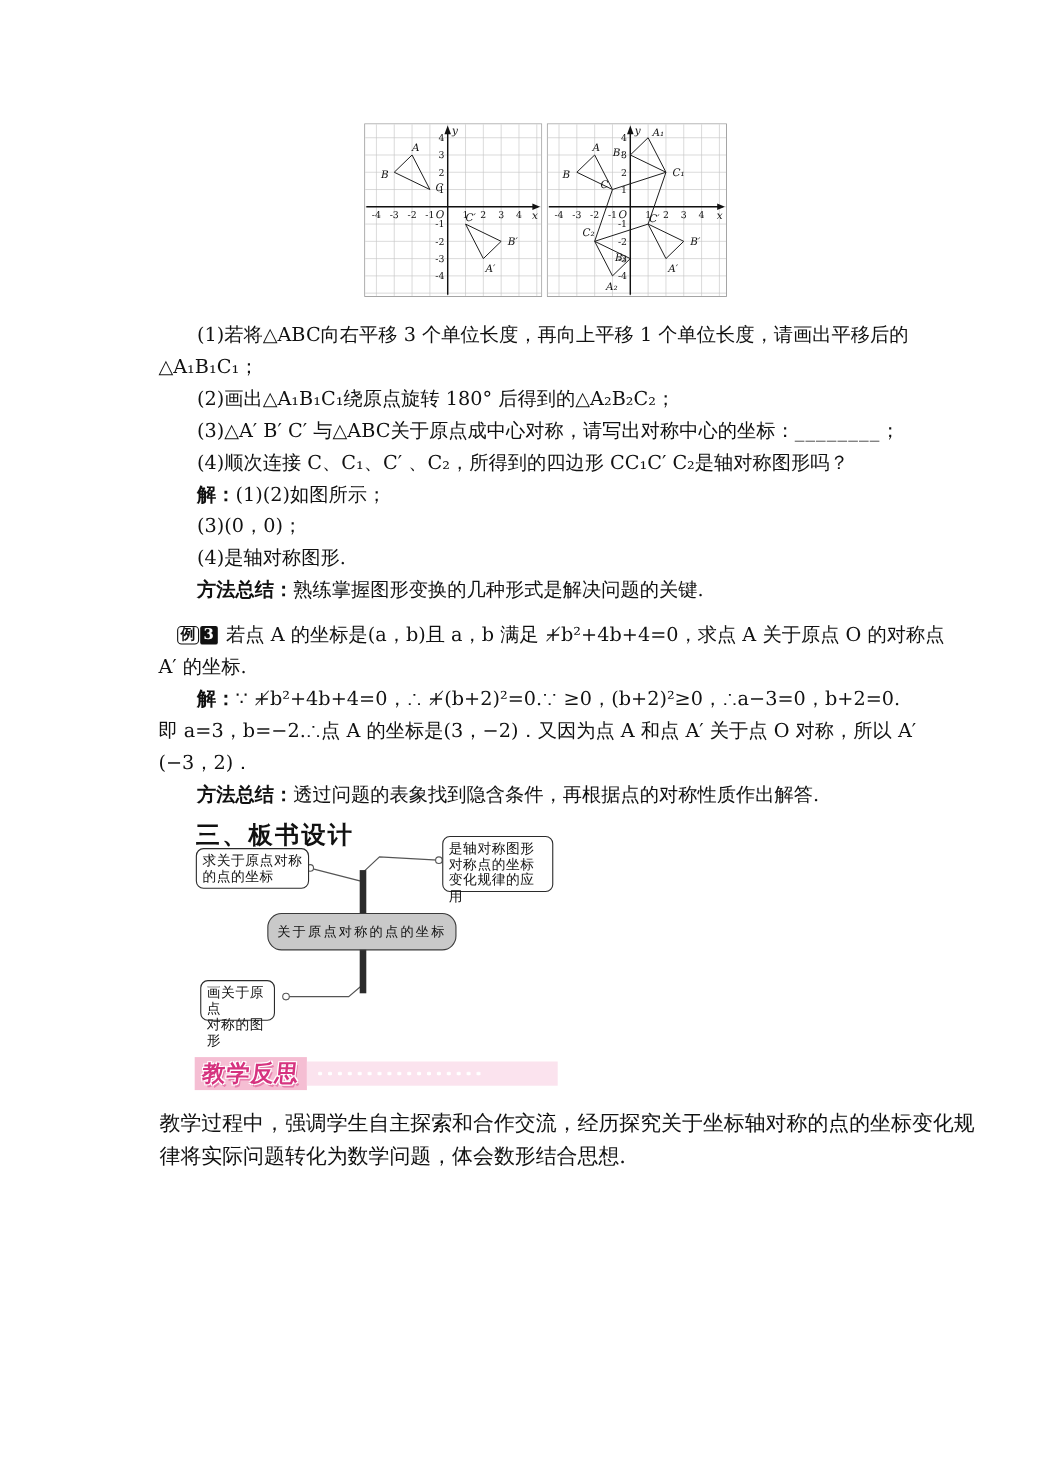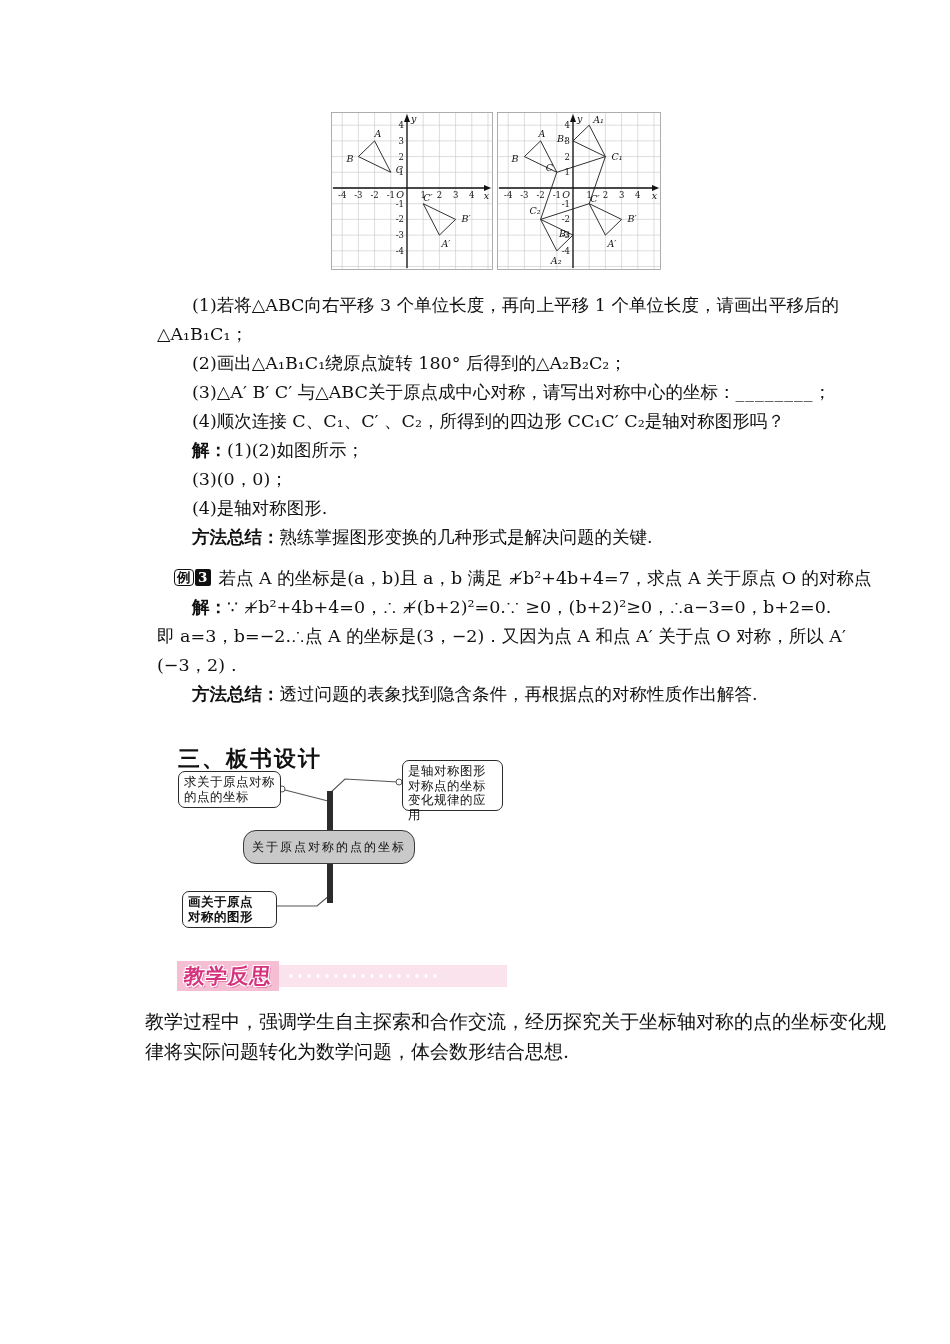--- a/index.html
+++ b/index.html
@@ -6,42 +6,42 @@
   body{
     width:950px;height:1344px;position:relative;background:#ffffff;
     font-family:"DejaVu Serif","Liberation Serif",serif;color:#111;
     overflow:hidden;
   }
   
   .fig{position:absolute;top:112px;}
   #fig-left{left:331px;}
   #fig-right{left:497px;}
   
-  .content{position:absolute;left:157px;top:291px;width:690px;}
+  .content{position:absolute;left:144px;top:291px;width:690px;}
   .line{white-space:nowrap;height:29px;line-height:29px;font-size:17.5px;}
   .ind1{padding-left:17px;}
   .ind2{padding-left:35px;}
   .gap{height:12px;}
   .b{font-weight:bold;}
   .bu{font-weight:bold;text-decoration:underline;text-underline-offset:4px;}
   .blank{letter-spacing:1px;}
   .badge-outline{display:inline-block;border:1.5px solid #111;border-radius:4px;
     font-size:13.5px;line-height:15px;padding:0 2px;font-weight:bold;vertical-align:2px;}
   .badge-solid{display:inline-block;background:#111;color:#fff;font-size:13.5px;
     line-height:16.5px;padding:0 3.5px;font-weight:bold;border-radius:2px;
     vertical-align:2px;margin-left:1px;margin-right:2px;}
   
   .board-title{position:absolute;left:178px;top:744px;font-size:22px;font-weight:bold;letter-spacing:2px;}
   .board{position:absolute;left:170px;top:760px;width:365px;height:175px;}
   .board-svg{position:absolute;left:0;top:0;}
   .bnode{position:absolute;background:#fff;border:1.3px solid #2b2b2b;border-radius:7px;
     font-size:12.5px;line-height:14.5px;padding:3px 5px;letter-spacing:0.5px;box-sizing:border-box;}
   .n1{left:8px;top:11px;width:103px;height:37px;font-family:Liberation Serif, serif;}
   .n2{left:232px;top:0px;width:101px;height:51px;}
-  .n3{left:12px;top:131px;width:95px;height:37px;font-weight:bold;}
+  .n3{left:12px;top:131px;width:68px;height:37px;}
   .bcenter{position:absolute;left:73px;top:70px;width:172px;height:34px;
     border:1.5px solid #3a3a3a;border-radius:13px;font-size:12px;letter-spacing:2px;
     display:flex;align-items:center;justify-content:center;box-sizing:border-box;}
   
   .banner{position:absolute;left:177px;top:961px;width:330px;height:30px;display:flex;align-items:center;}
   .banner-left{width:102px;height:30px;position:relative;display:flex;align-items:center;justify-content:center;}
   .banner-text{font-size:21px;font-weight:bold;transform:skewX(-6deg);letter-spacing:1px;
     text-shadow:1px 1px 0 #fff,-1px -1px 0 #fff,1px -1px 0 #fff,-1px 1px 0 #fff,2px 2px 0 rgba(214,51,127,.45);}
   .banner-right{flex:1;height:22px;position:relative;}
   .banner-dots{position:absolute;left:8px;top:0;width:152px;height:100%;
@@ -176,21 +176,22 @@
     <div class="line ind2"><span>(1)若将△ABC向右平移 3 个单位长度，再向上平移 1 个单位长度，请画出平移后的</span></div>
     <div class="line ind0"><span>△A₁B₁C₁；</span></div>
     <div class="line ind2"><span>(2)画出△A₁B₁C₁绕原点旋转 180° 后得到的△A₂B₂C₂；</span></div>
     <div class="line ind2"><span>(3)△A′ B′ C′ 与△ABC关于原点成中心对称，请写出对称中心的坐标：</span><span class="blank">________</span><span>；</span></div>
     <div class="line ind2"><span>(4)顺次连接 C、C₁、C′ 、C₂，所得到的四边形 CC₁C′ C₂是轴对称图形吗？</span></div>
     <div class="line ind2"><span class="b">解：</span><span>(1)(2)如图所示；</span></div>
     <div class="line ind2"><span>(3)(0，0)；</span></div>
     <div class="line ind2"><span>(4)是轴对称图形.</span></div>
     <div class="line ind2"><span class="b">方法总结：</span><span>熟练掌握图形变换的几种形式是解决问题的关键.</span></div>
     <div class="gap" style="height: 12px;"></div>
-    <div class="line ind1"><span class="badge-outline">例</span><span class="badge-solid">3</span><span> 若点 A 的坐标是(a，b)且 a，b 满足 +̸b²+4b+4=7，求点 A 关于原点 O 的对称点</span></div>
+    <div class="line ind1"><span class="badge-outline">例</span><span class="badge-solid">3</span><span> 若点 A 的坐标是(a，b)且 a，b 满足 +̸b²+4b+4=0，求点 A 关于原点 O 的对称点</span></div>
+    <div class="line ind0"><span>A′ 的坐标.</span></div>
     <div class="line ind2"><span class="b">解：</span><span>∵ +̸b²+4b+4=0，∴ +̸(b+2)²=0.∵ ≥0，(b+2)²≥0，∴a−3=0，b+2=0.</span></div>
     <div class="line ind0"><span>即 a=3，b=−2.∴点 A 的坐标是(3，−2)．又因为点 A 和点 A′ 关于点 O 对称，所以 A′</span></div>
     <div class="line ind0"><span>(−3，2)．</span></div>
     <div class="line ind2"><span class="b">方法总结：</span><span>透过问题的表象找到隐含条件，再根据点的对称性质作出解答.</span></div>
   </div>
 
 <div class="board-title">三、板书设计</div>
 <div class="board">
   <svg class="board-svg" width="365" height="175">
     <polyline points="111,29 158,41" fill="none" stroke="#555" stroke-width="1.1"></polyline>

